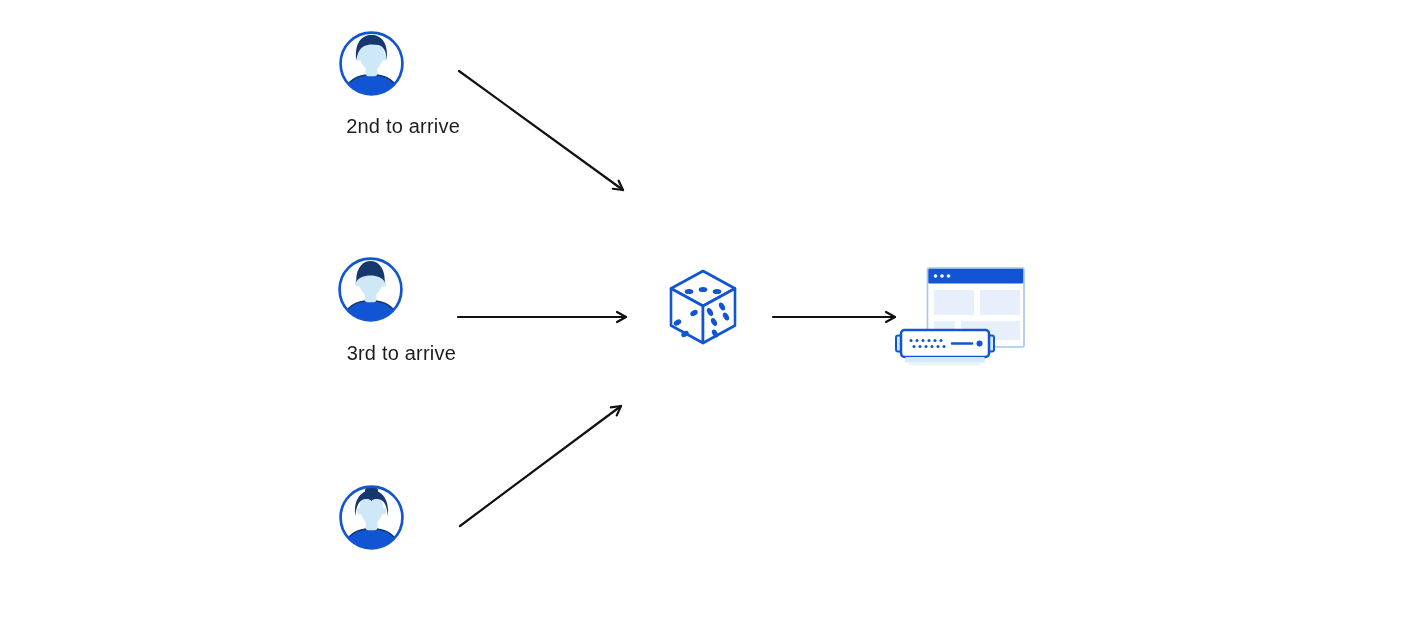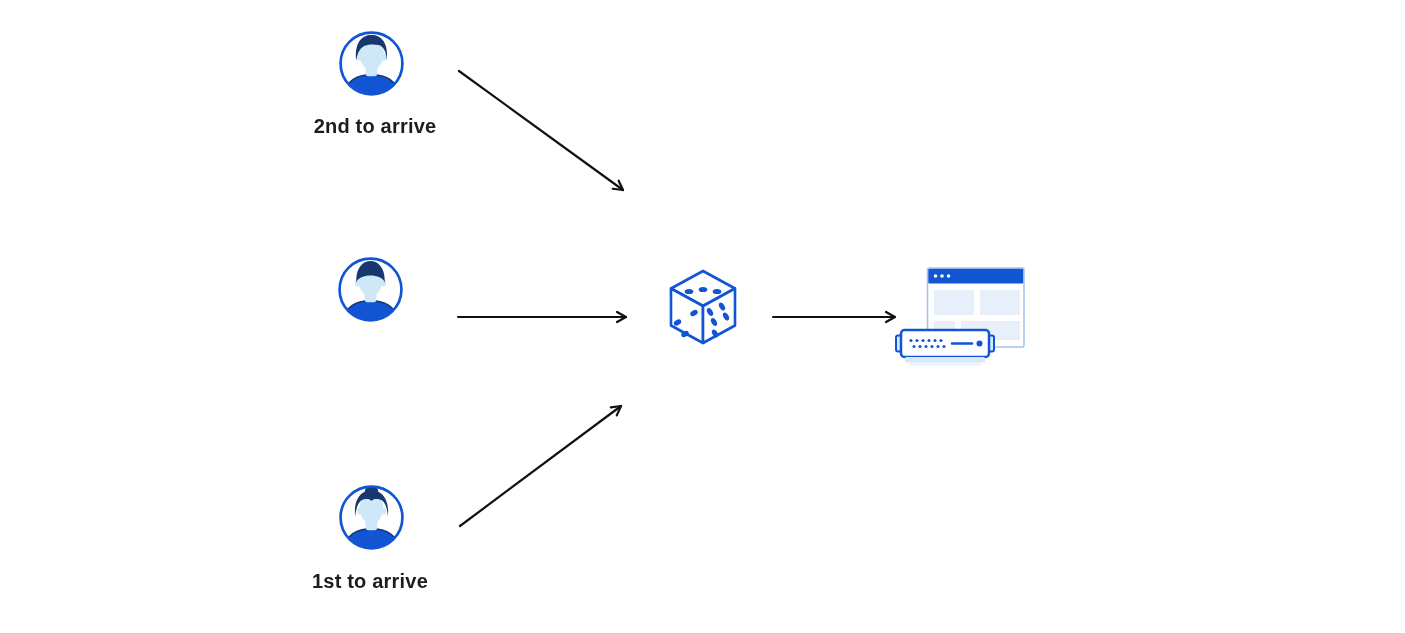--- a/index.html
+++ b/index.html
@@ -15,24 +15,23 @@
     --background:#ffffff;
   }
   html,body{margin:0;padding:0;background:var(--background);}
   .canvas{
     position:relative;width:1405px;height:633px;overflow:hidden;
     background:var(--background);
     font-family:"Liberation Sans",sans-serif;
   }
   .node{position:absolute;}
   .label{
-    position:absolute;width:170px;text-align:center;
+    position:absolute;width:170px;text-align:right;
     font-size:20px;line-height:24px;color:var(--text-color);
     letter-spacing:.2px;
-    font-weight:bold;
   }
   .arrows{position:absolute;left:0;top:0;}
   
   .ring{stroke:var(--brand-blue);stroke-width:2.7;fill:none;}
   .shirt{fill:var(--brand-blue);stroke:var(--hair-navy);stroke-width:1.5;}
   .skin{fill:var(--face-light);}
   .hair{fill:var(--hair-navy);}
   
   .die-face{fill:#fff;stroke:var(--brand-blue);stroke-width:2.6;stroke-linejoin:round;}
   .pip{fill:var(--brand-blue);}
@@ -99,20 +98,21 @@
         <path class="shirt" d="M5,68 C8,51 20,45.5 34,45.5 C48,45.5 60,51 63,68 Z"></path>
         <rect class="skin" x="28" y="31" width="12" height="16" rx="3"></rect>
         <ellipse class="skin" cx="20.8" cy="27.5" rx="2.6" ry="3.6"></ellipse>
         <ellipse class="skin" cx="47.2" cy="27.5" rx="2.6" ry="3.6"></ellipse>
         <path class="skin" d="M34,10 C43,10 47,17 46.5,25 C46,33 41,40.5 34,40.5 C27,40.5 22,33 21.5,25 C21,17 25,10 34,10 Z"></path>
         <path class="hair" d="M19.5,25.5 C19.5,11 27,5.2 34,5.2 C41,5.2 48.5,11 48.5,25.5 L48.5,27 C45.5,17.5 22.5,17.5 19.5,27 Z"></path>
       </g>
       <circle class="ring" cx="34" cy="34" r="31.4"></circle>
     </svg>
   </div>
+  <div class="label" style="left:286px;top:341px;">3rd to arrive</div>
 
   <div class="node" style="left:338px;top:484px;">
     <svg width="67" height="67" viewBox="0 0 68 68">
       <defs>
           <clipPath id="clipC">
             <circle cx="34" cy="34" r="30.7"></circle>
           </clipPath>
         </defs>
       <g clip-path="url(#clipC)">
         <rect width="68" height="68" fill="#fff"></rect>
@@ -120,21 +120,20 @@
         <path class="shirt" d="M5,68 C8,51 20,45.5 34,45.5 C48,45.5 60,51 63,68 Z"></path>
         <rect class="skin" x="28" y="31" width="12" height="16" rx="3"></rect>
         <ellipse class="skin" cx="21.6" cy="27.5" rx="2.4" ry="3.4"></ellipse>
         <ellipse class="skin" cx="46.4" cy="27.5" rx="2.4" ry="3.4"></ellipse>
         <path class="skin" d="M34,10.5 C42.5,10.5 46.3,17 45.8,25 C45.3,33 40.8,40.5 34,40.5 C27.2,40.5 22.7,33 22.2,25 C21.7,17 25.5,10.5 34,10.5 Z"></path>
         <path class="hair" d="M17.5,33 C15,13 26,6 34,6 C42,6 53,13 50.5,33 C50,22 46.5,16.8 42.5,15.8 C38,14.8 36,15.5 34,17.2 C32,15.5 30,14.8 25.5,15.8 C21.5,16.8 18,24 17.5,33 Z"></path>
       </g>
       <circle class="ring" cx="34" cy="34" r="31.4"></circle>
     </svg>
   </div>
-  <div class="label" style="left:285px;top:569px;">1st to arrive</div>
 
   <div class="node" style="left:668px;top:268px;">
     <svg width="70" height="78" viewBox="0 0 70 78">
       <path class="die-face" d="M35,3 L67,20.5 L35,38 L3,20.5 Z"></path>
       <path class="die-face" d="M3,20.5 L35,38 L35,75 L3,57.5 Z"></path>
       <path class="die-face" d="M67,20.5 L35,38 L35,75 L67,57.5 Z"></path>
 
       <ellipse class="pip" cx="21" cy="23.5" rx="4.3" ry="2.6"></ellipse>
       <ellipse class="pip" cx="35" cy="21.5" rx="4.3" ry="2.6"></ellipse>
       <ellipse class="pip" cx="49" cy="23.5" rx="4.3" ry="2.6"></ellipse>

